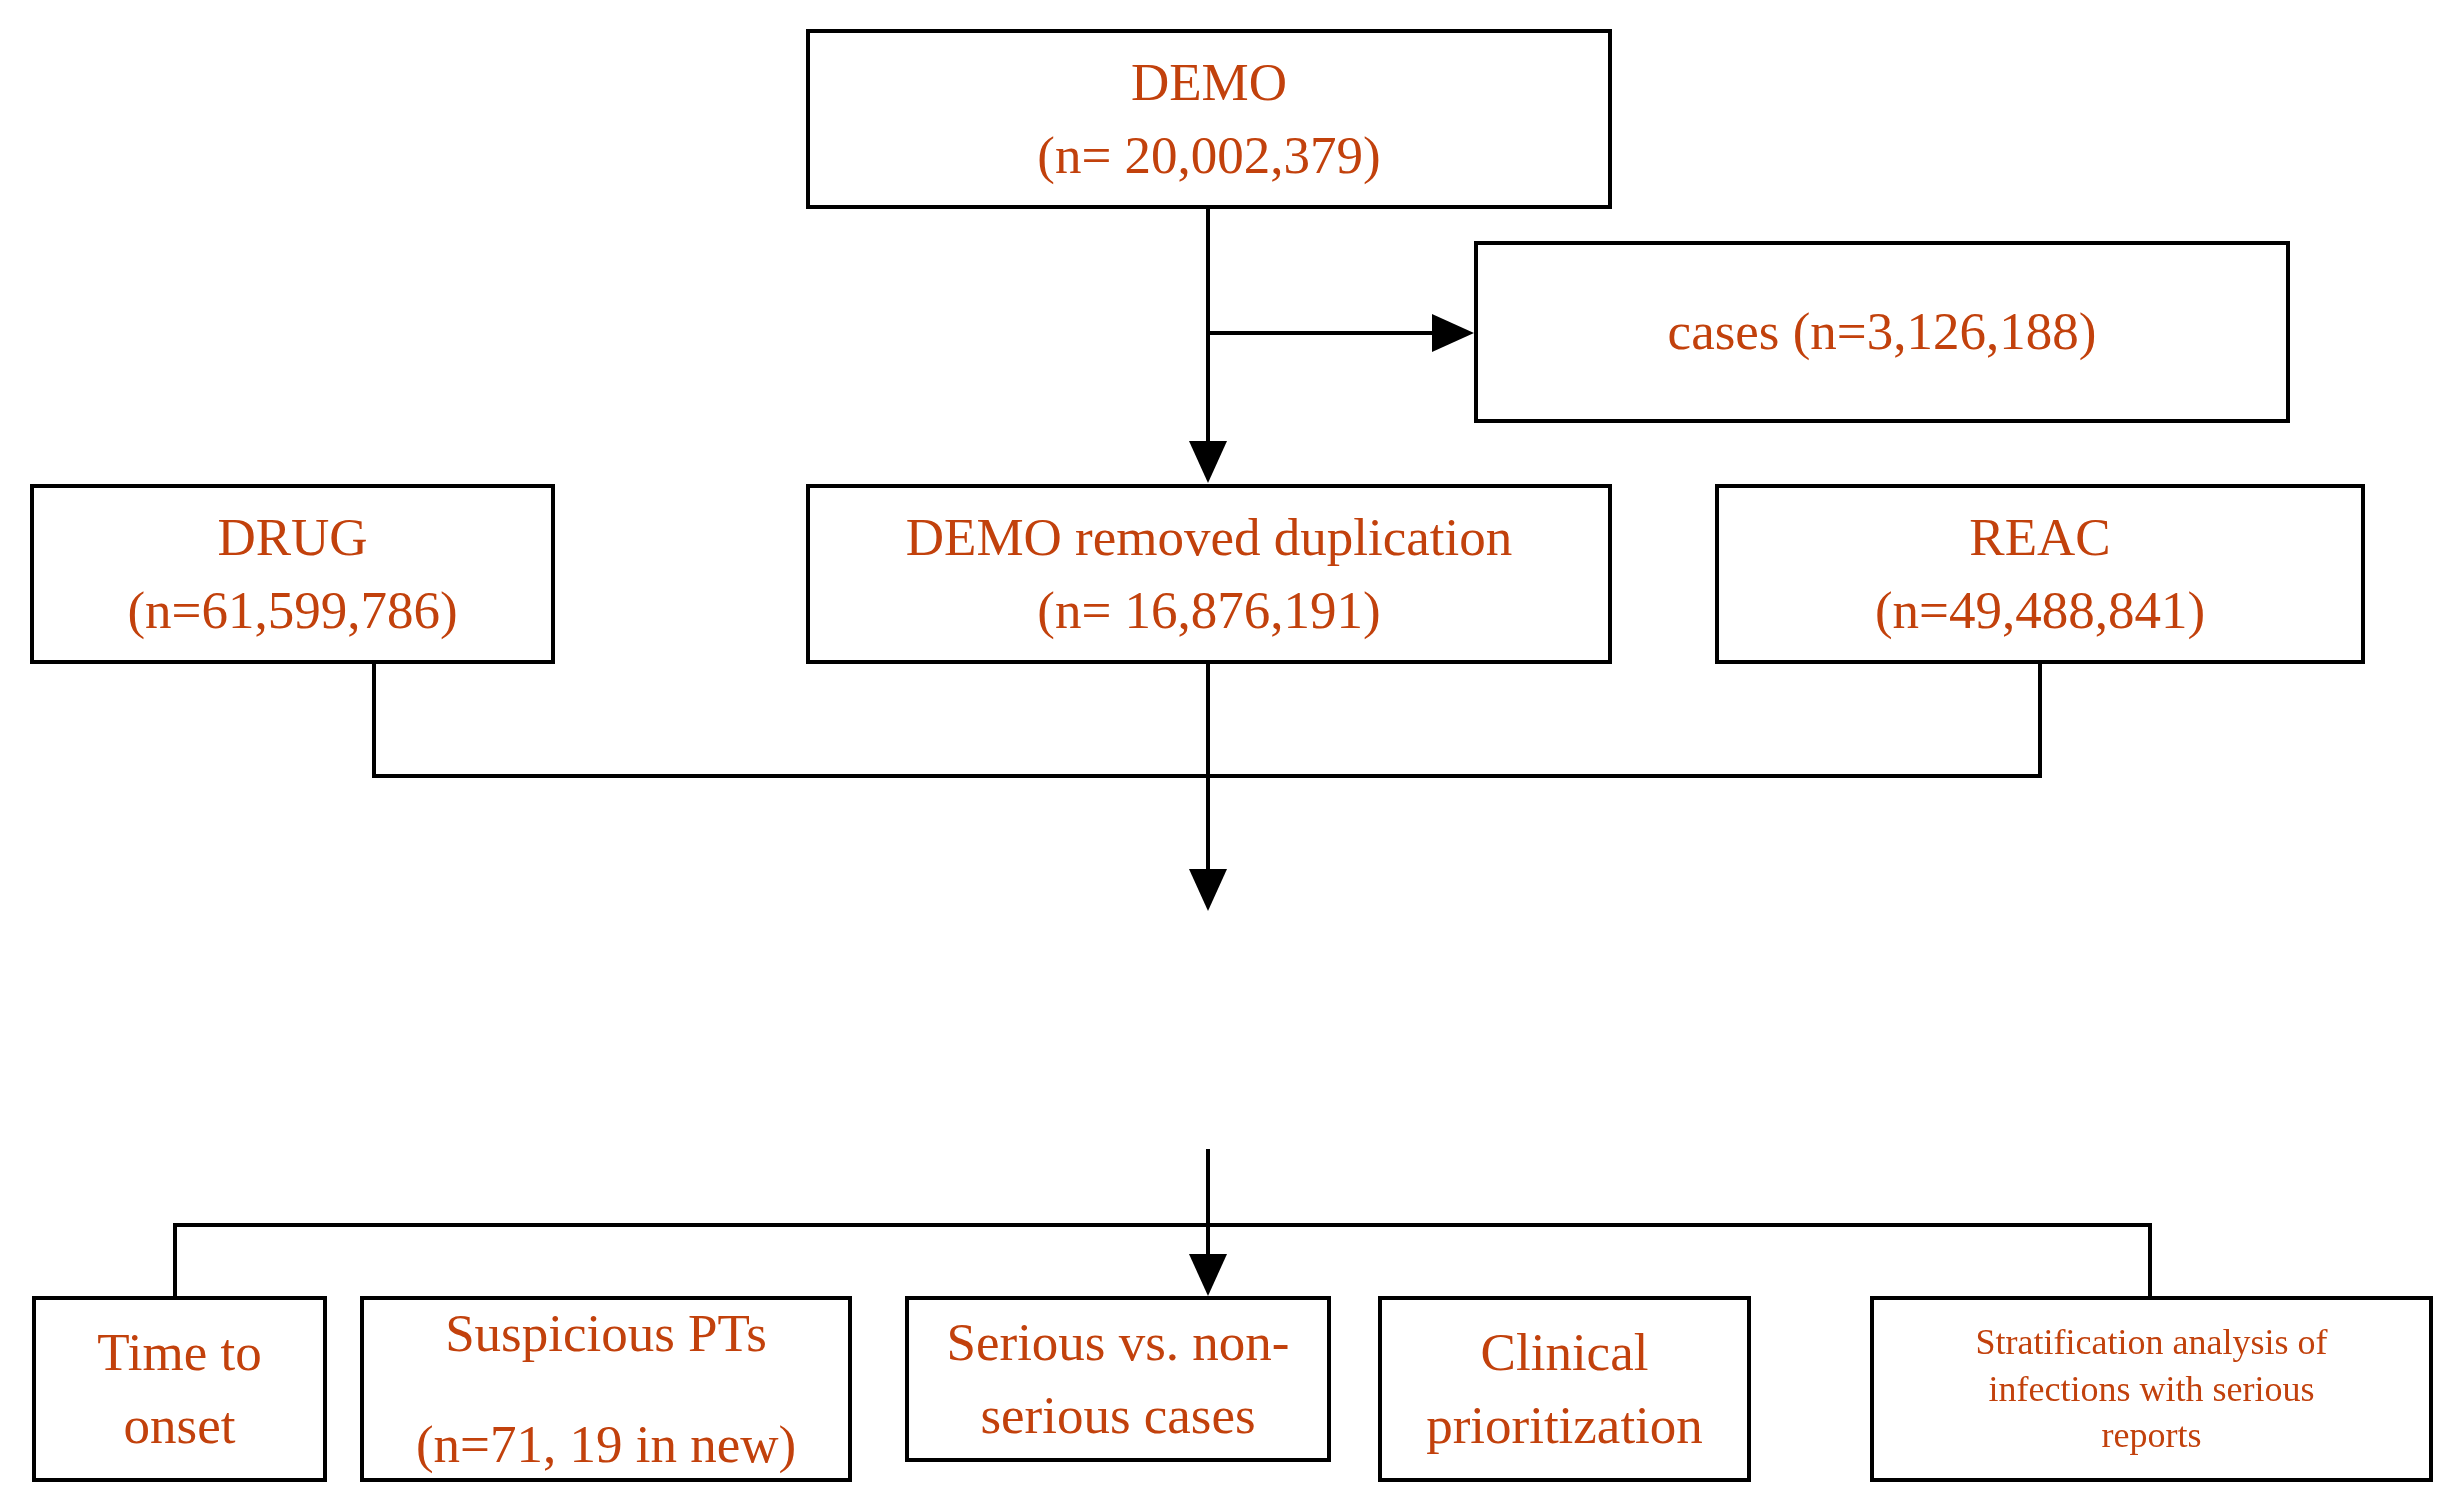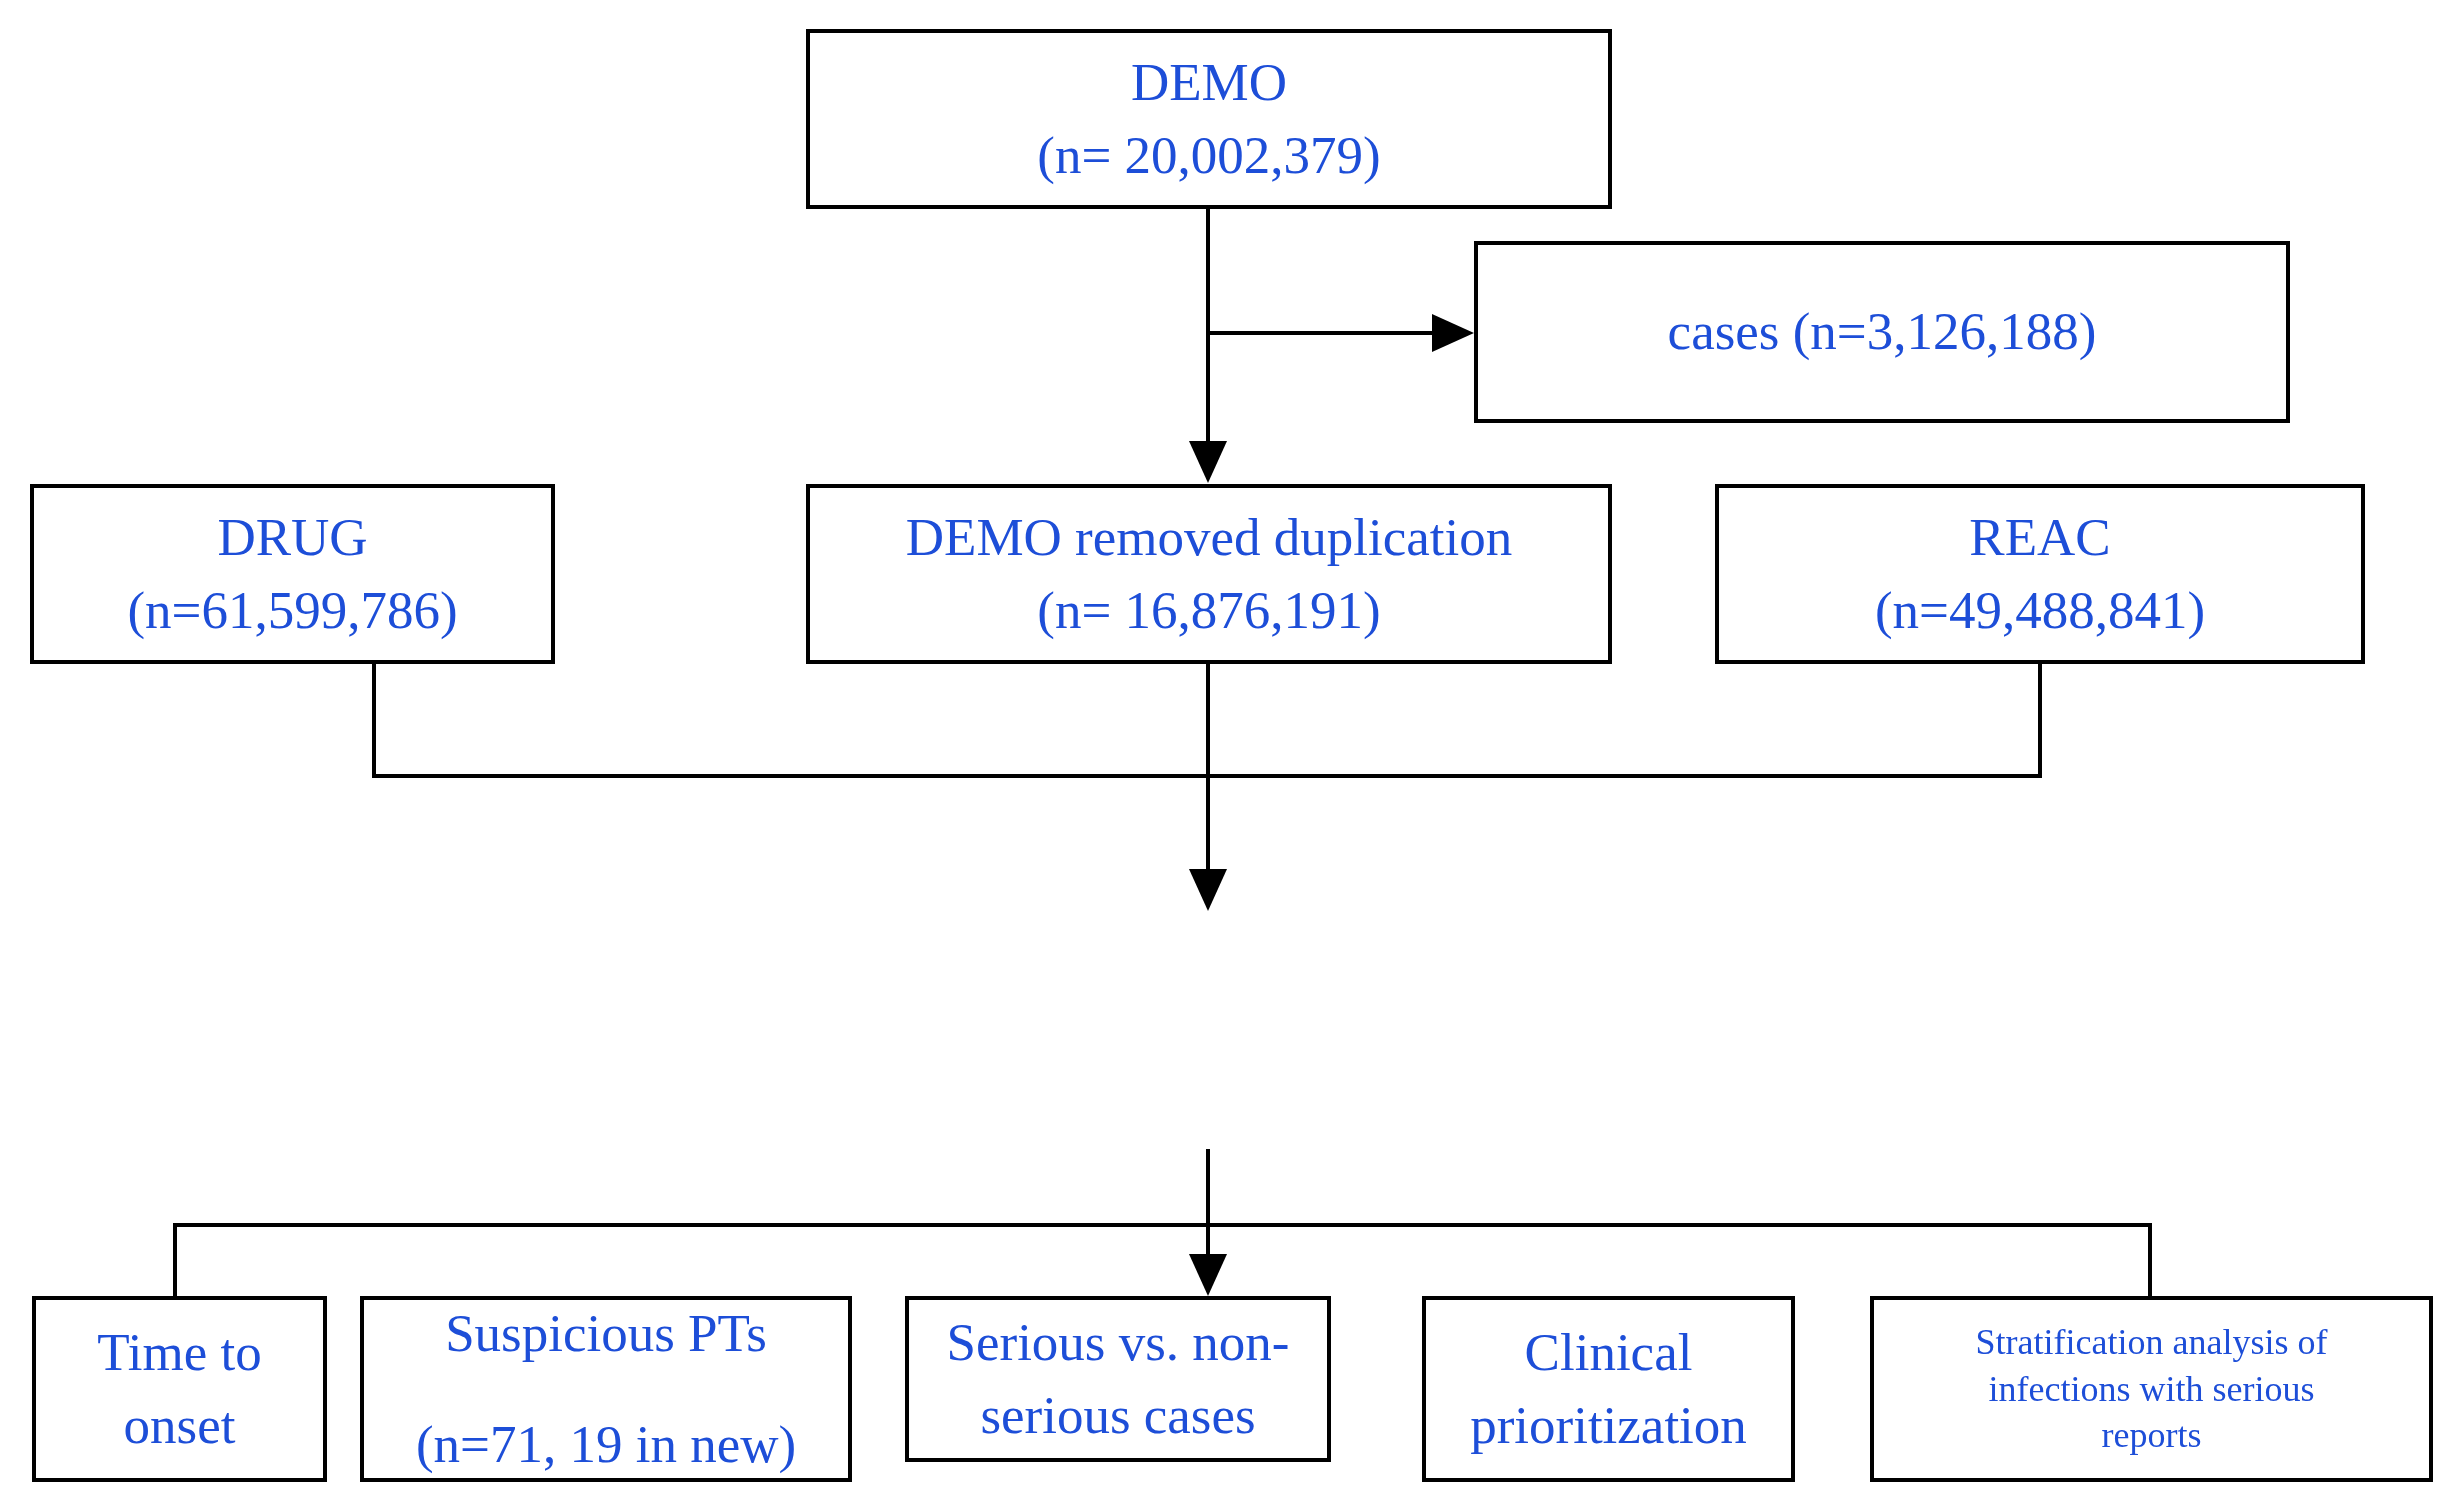--- a/index.html
+++ b/index.html
@@ -6,21 +6,21 @@
     margin: 0;
     padding: 0;
     background: #ffffff;
   }
   #canvas {
     position: relative;
     width: 2462px;
     height: 1507px;
     background: #ffffff;
     font-family: "Liberation Serif", "DejaVu Serif", serif;
-    color: #1d4ed8;
+    color: #c2410c;
     overflow: hidden;
   }
   .box {
     position: absolute;
     box-sizing: border-box;
     border: 4.4px solid #000000;
     background: #ffffff;
     display: flex;
     flex-direction: column;
     align-items: center;
@@ -116,21 +116,21 @@
   <div class="box" style="left:360px; top:1296px; width:492px; height:186px;gap:37px;">
     <div class="bl">Suspicious PTs</div>
     <div class="bl">(n=71, 19 in new)</div>
   </div>
 
   <div class="box" style="left:905px; top:1296px; width:426px; height:166px;">
     <div class="bl">Serious vs. non-</div>
     <div class="bl">serious cases</div>
   </div>
 
-  <div class="box" style="left:1378px; top:1296px; width:373px; height:186px;margin-left:44px;">
+  <div class="box" style="left:1378px; top:1296px; width:373px; height:186px;">
     <div class="bl">Clinical</div>
     <div class="bl">prioritization</div>
   </div>
 
   <div class="box small-text" style="left:1870px; top:1296px; width:563px; height:186px;">
     <div class="bl">Stratification analysis of</div>
     <div class="bl">infections with serious</div>
     <div class="bl">reports</div>
   </div>
 

